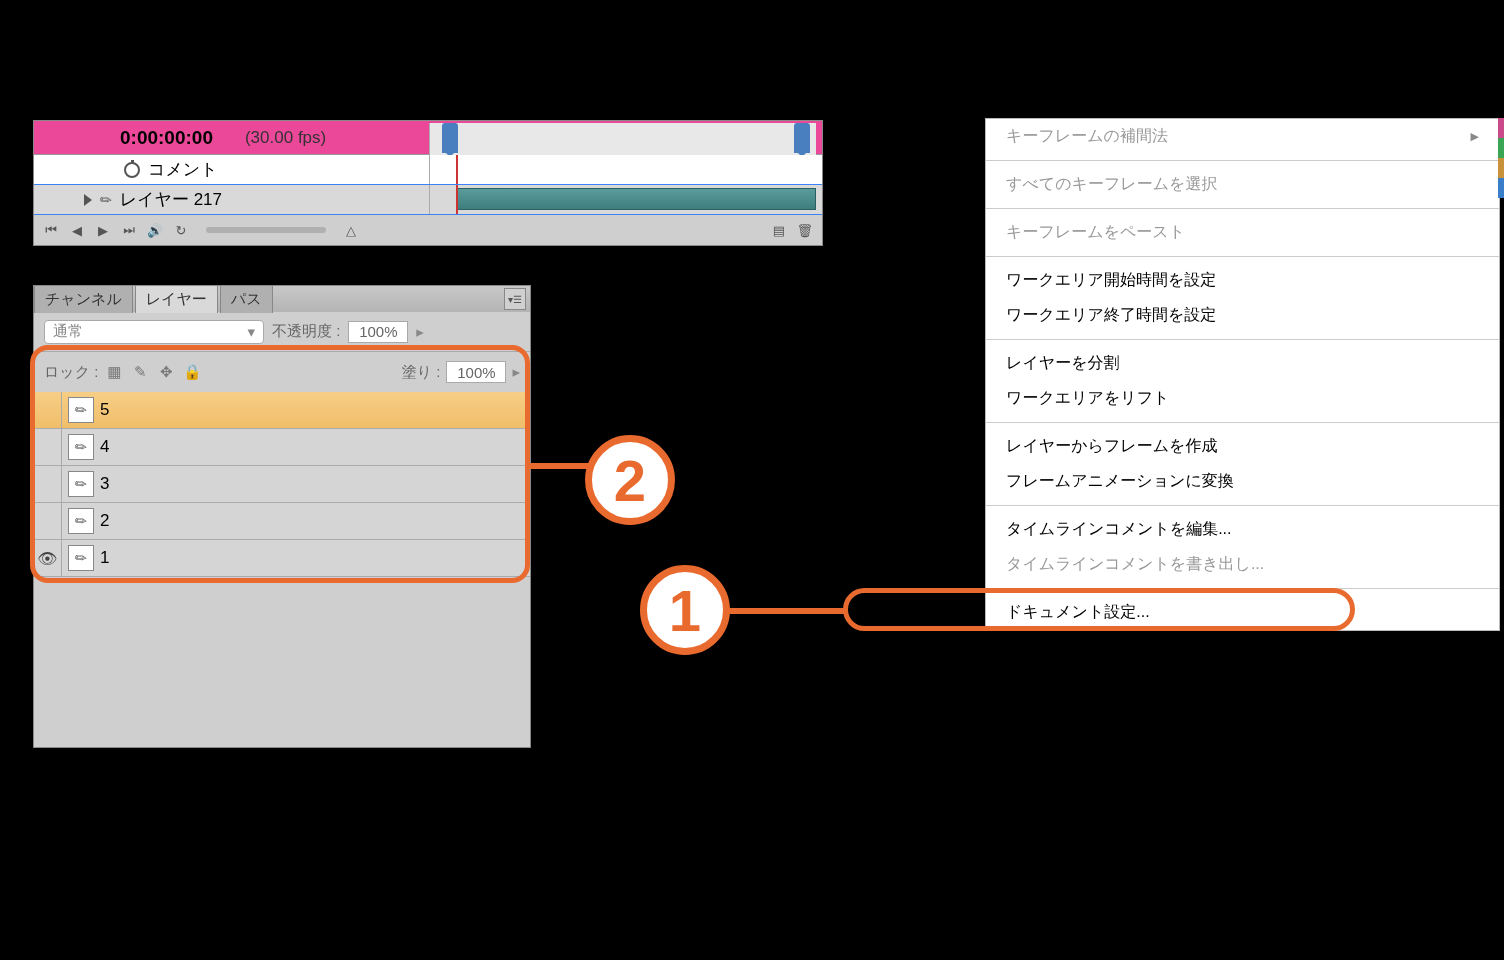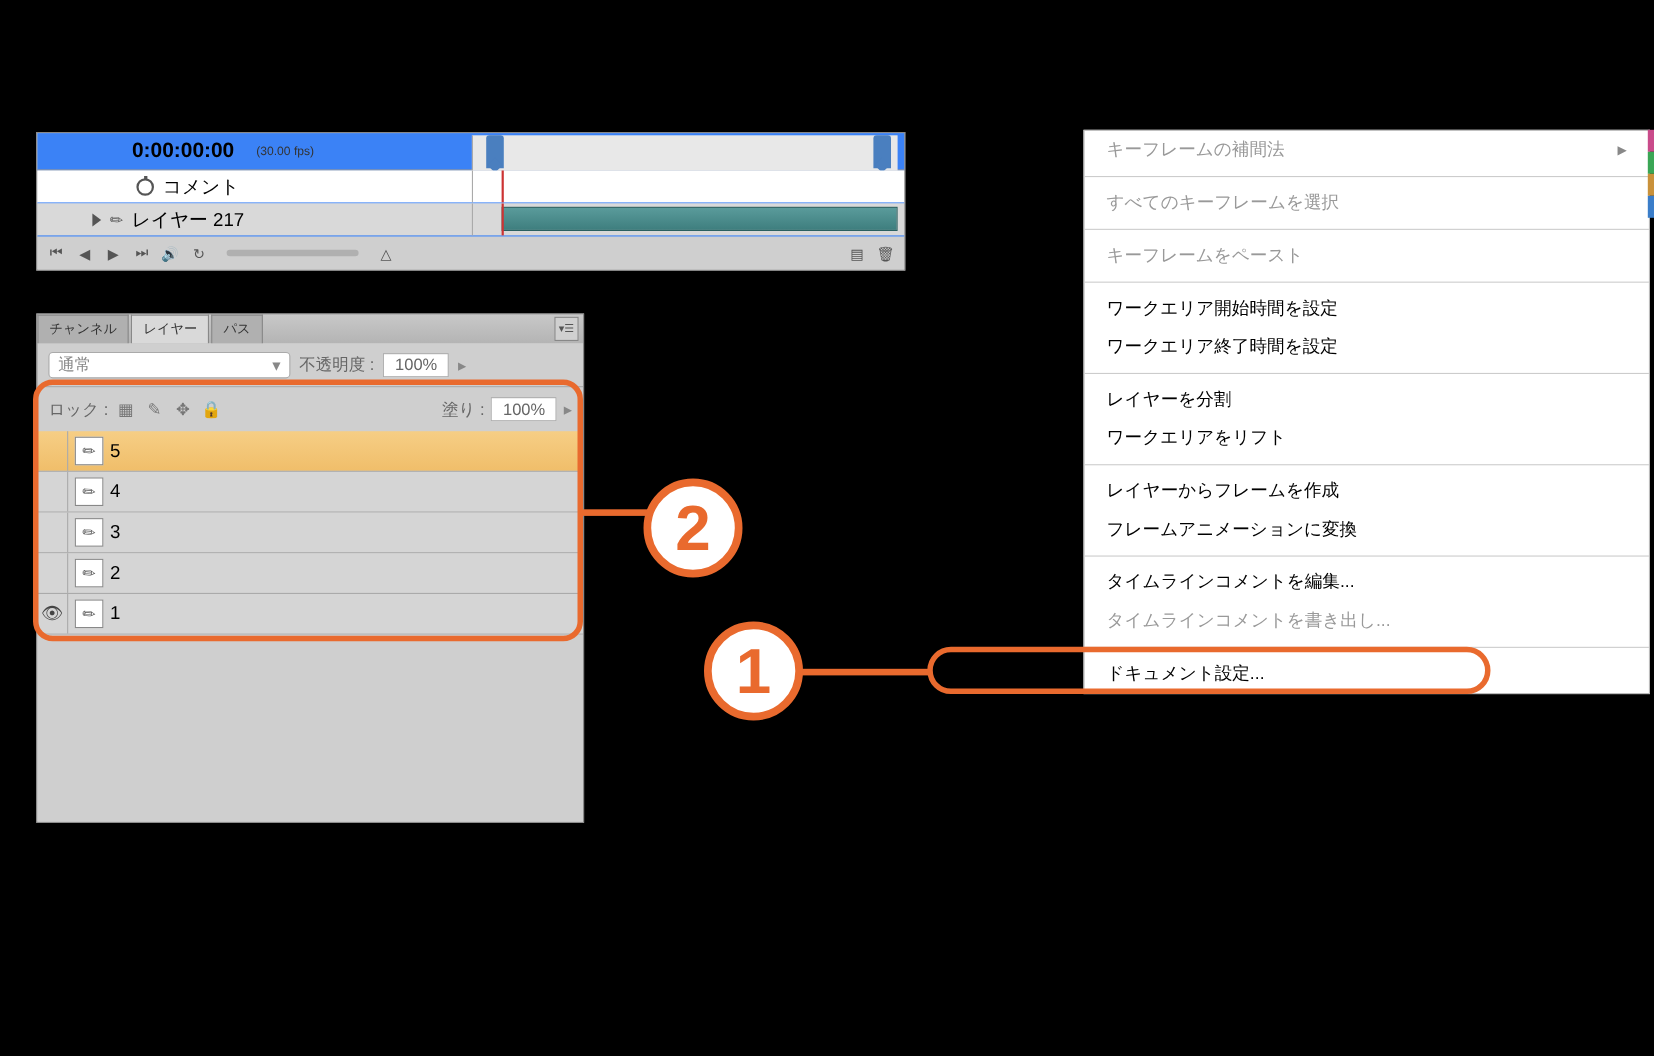--- a/index.html
+++ b/index.html
@@ -1,41 +1,41 @@
 <!DOCTYPE html>
 <html><head>
 <meta charset="utf-8">
 <style>
 *{box-sizing:border-box;margin:0;padding:0;font-family:"Hiragino Kaku Gothic Pro","Meiryo",sans-serif}
 body{background:#000;width:1504px;height:960px;position:relative;overflow:hidden}
 
 
 .timeline{position:absolute;top:120px;left:33px;width:790px;background:#d5d5d5;border:1px solid #888}
-.tl-head{display:flex;align-items:center;height:34px;background:#3b82f6;border-bottom:1px solid #999}
+.tl-head{display:flex;align-items:center;height:34px;background:#ec4899;border-bottom:1px solid #999}
 .tl-time{margin-left:86px;font-size:19px;font-weight:bold;color:#000}
-.tl-fps{margin-left:20px;font-size:11px;color:#333}
+.tl-fps{margin-left:32px;font-size:17px;color:#333}
 .tl-ruler{position:absolute;top:2px;left:395px;right:6px;height:32px;background:#e8e8e8;border-left:1px solid #aaa}
 .tl-ruler .marker{position:absolute;top:0;width:16px;height:30px}
 .mk-blue{background:#4a7fbf;border-radius:3px 3px 0 0}
 .mk-blue:before{content:"";position:absolute;left:3px;bottom:-2px;width:10px;height:10px;background:#4a7fbf;transform:rotate(45deg)}
 .tl-row{display:flex;align-items:center;height:30px;border-bottom:1px solid #3b82f6;position:relative}
 .tl-row.white{background:#fff}
 .tl-row.gray{background:#d9d9d9}
 .tl-lbl{display:flex;align-items:center;width:395px;padding-left:90px;gap:8px;font-size:17px}
 .tl-track{flex:1;height:100%;border-left:1px solid #aaa;position:relative}
 .tl-clip{position:absolute;top:3px;left:26px;right:6px;height:22px;background:linear-gradient(#5a9b9b,#3e7e7e);border:1px solid #2a6060}
 .tl-markline{position:absolute;top:0;bottom:0;width:2px;background:#c33}
 .tl-ctrl{display:flex;align-items:center;height:30px;background:#cfcfcf;gap:8px;padding:0 8px}
 .tl-btn{width:18px;height:18px;display:flex;align-items:center;justify-content:center;color:#555;font-size:13px}
 .tl-slider{flex:0 0 120px;height:6px;background:#b0b0b0;border-radius:3px;margin:0 8px}
 
 
 .layers{position:absolute;top:285px;left:33px;width:498px;background:#cfcfcf;border:1px solid #888}
 .ly-tabs{display:flex;height:26px;background:linear-gradient(#c8c8c8,#b4b4b4);align-items:center}
-.ly-tab{padding:4px 10px;font-size:12px;color:#333;background:#b0b0b0;border:1px solid #888;border-bottom:none;margin-right:2px}
+.ly-tab{padding:4px 10px;font-size:15px;color:#333;background:#b0b0b0;border:1px solid #888;border-bottom:none;margin-right:2px}
 .ly-tab.active{background:#d9d9d9}
 .ly-menu{margin-left:auto;width:22px;height:22px;background:#d0d0d0;border:1px solid #888;margin-right:4px;display:flex;align-items:center;justify-content:center;font-size:10px;color:#555}
 .ly-opt{display:flex;align-items:center;height:40px;padding:0 10px;gap:8px;font-size:15px;color:#666;border-bottom:1px solid #aaa}
 .ly-select{flex:0 0 220px;height:24px;background:#fff;border:1px solid #aaa;border-radius:4px;padding:0 8px;font-size:15px;color:#888;display:flex;align-items:center;justify-content:space-between}
 .ly-pct{width:60px;height:22px;background:#fff;border:1px solid #aaa;text-align:center;font-size:15px;display:inline-flex;align-items:center;justify-content:center}
 .ly-lock{display:flex;align-items:center;height:40px;padding:0 10px;gap:6px;font-size:15px;color:#666}
 .ly-ico{width:20px;height:20px;display:flex;align-items:center;justify-content:center;color:#777}
 .ly-list{background:#cfcfcf}
 .ly-item{display:flex;align-items:center;height:37px;border-bottom:1px solid #aaa;background:#d5d5d5}
 .ly-item.sel{background:linear-gradient(#f6ce85,#f0be6a)}

